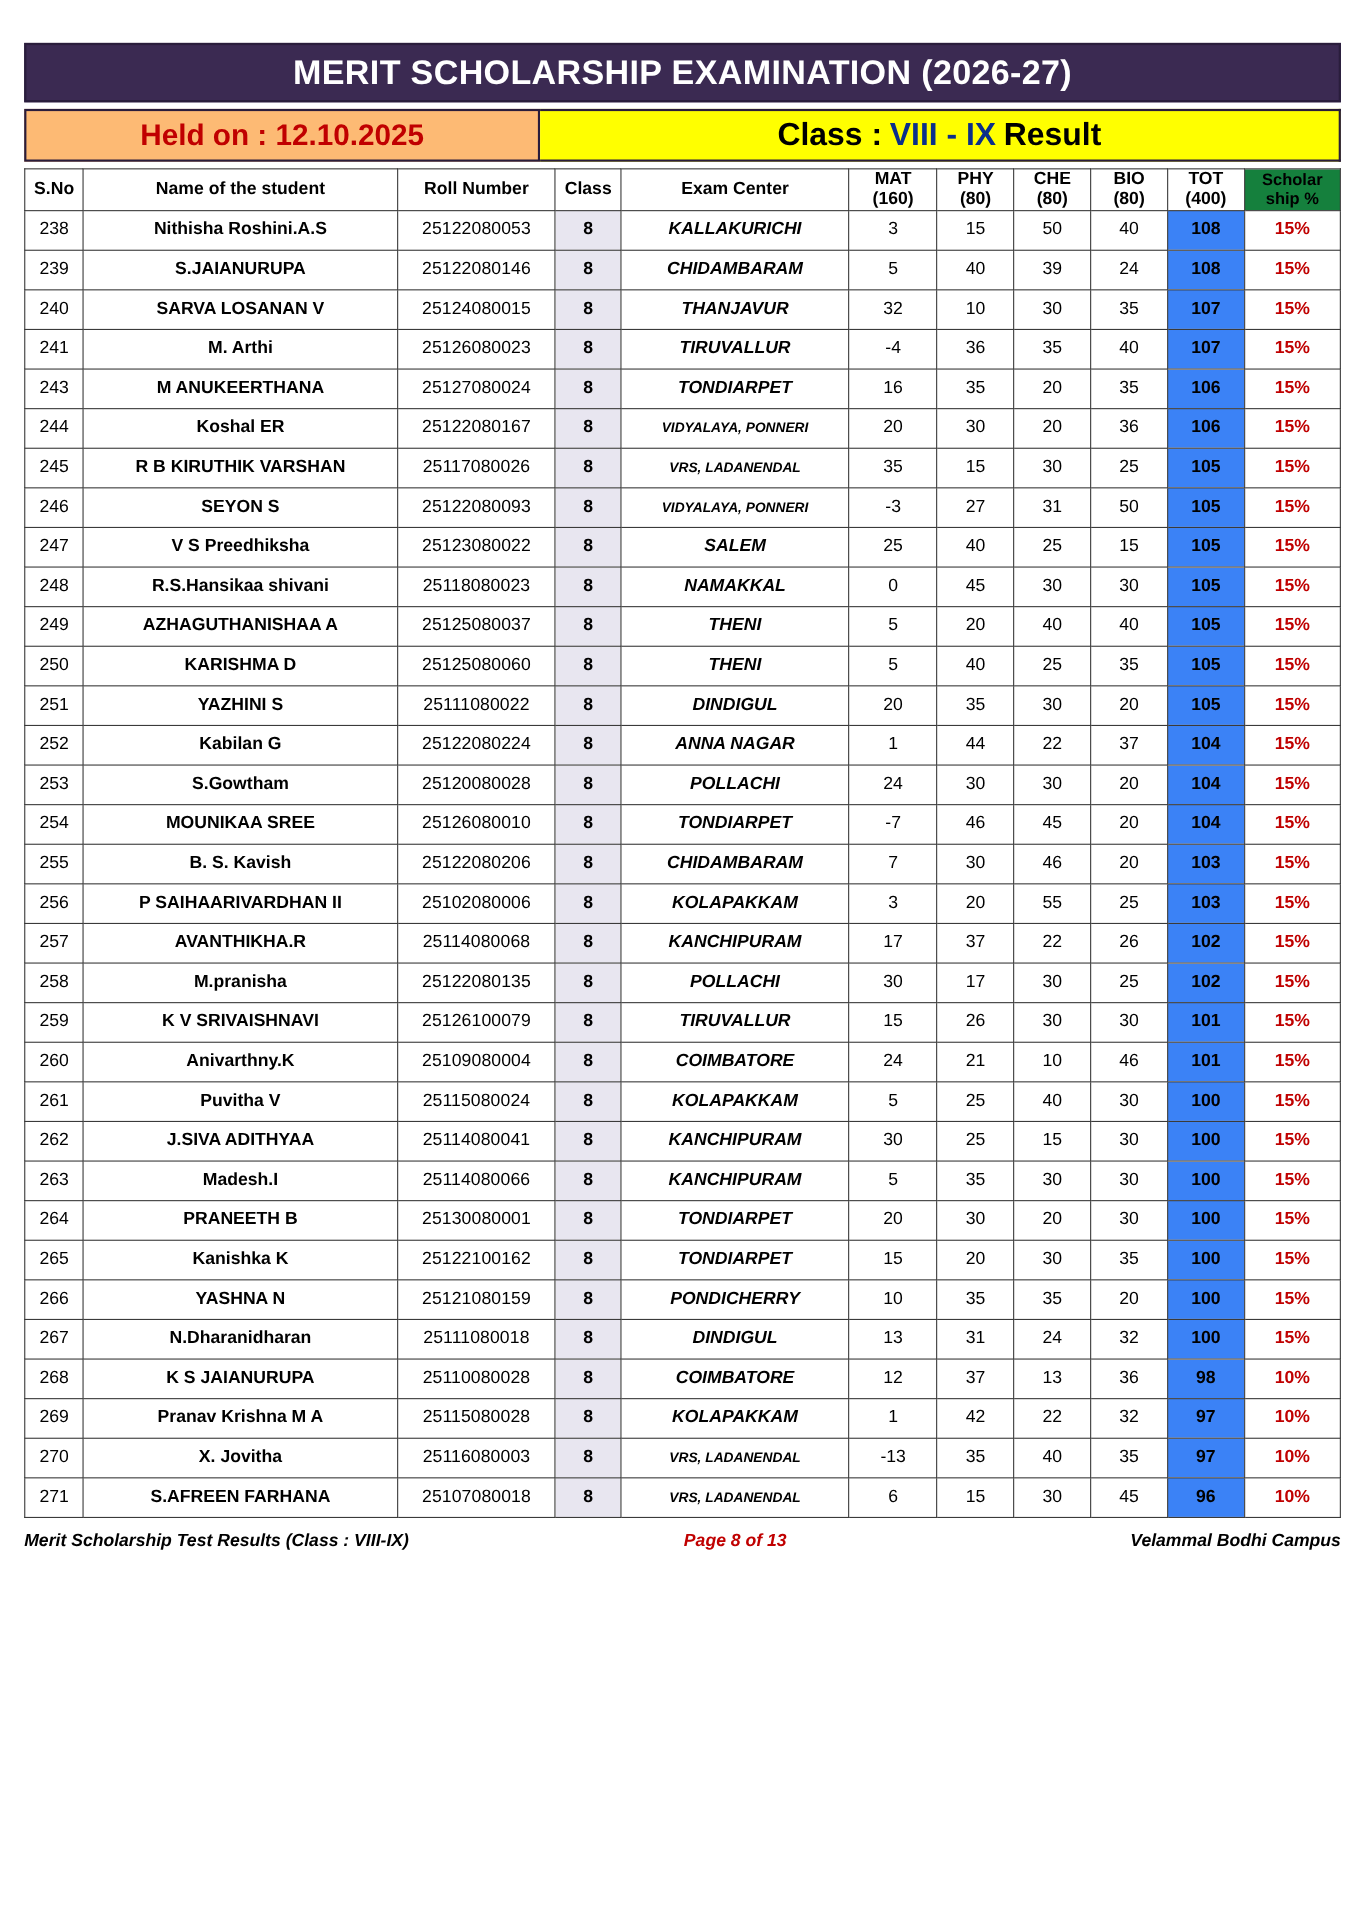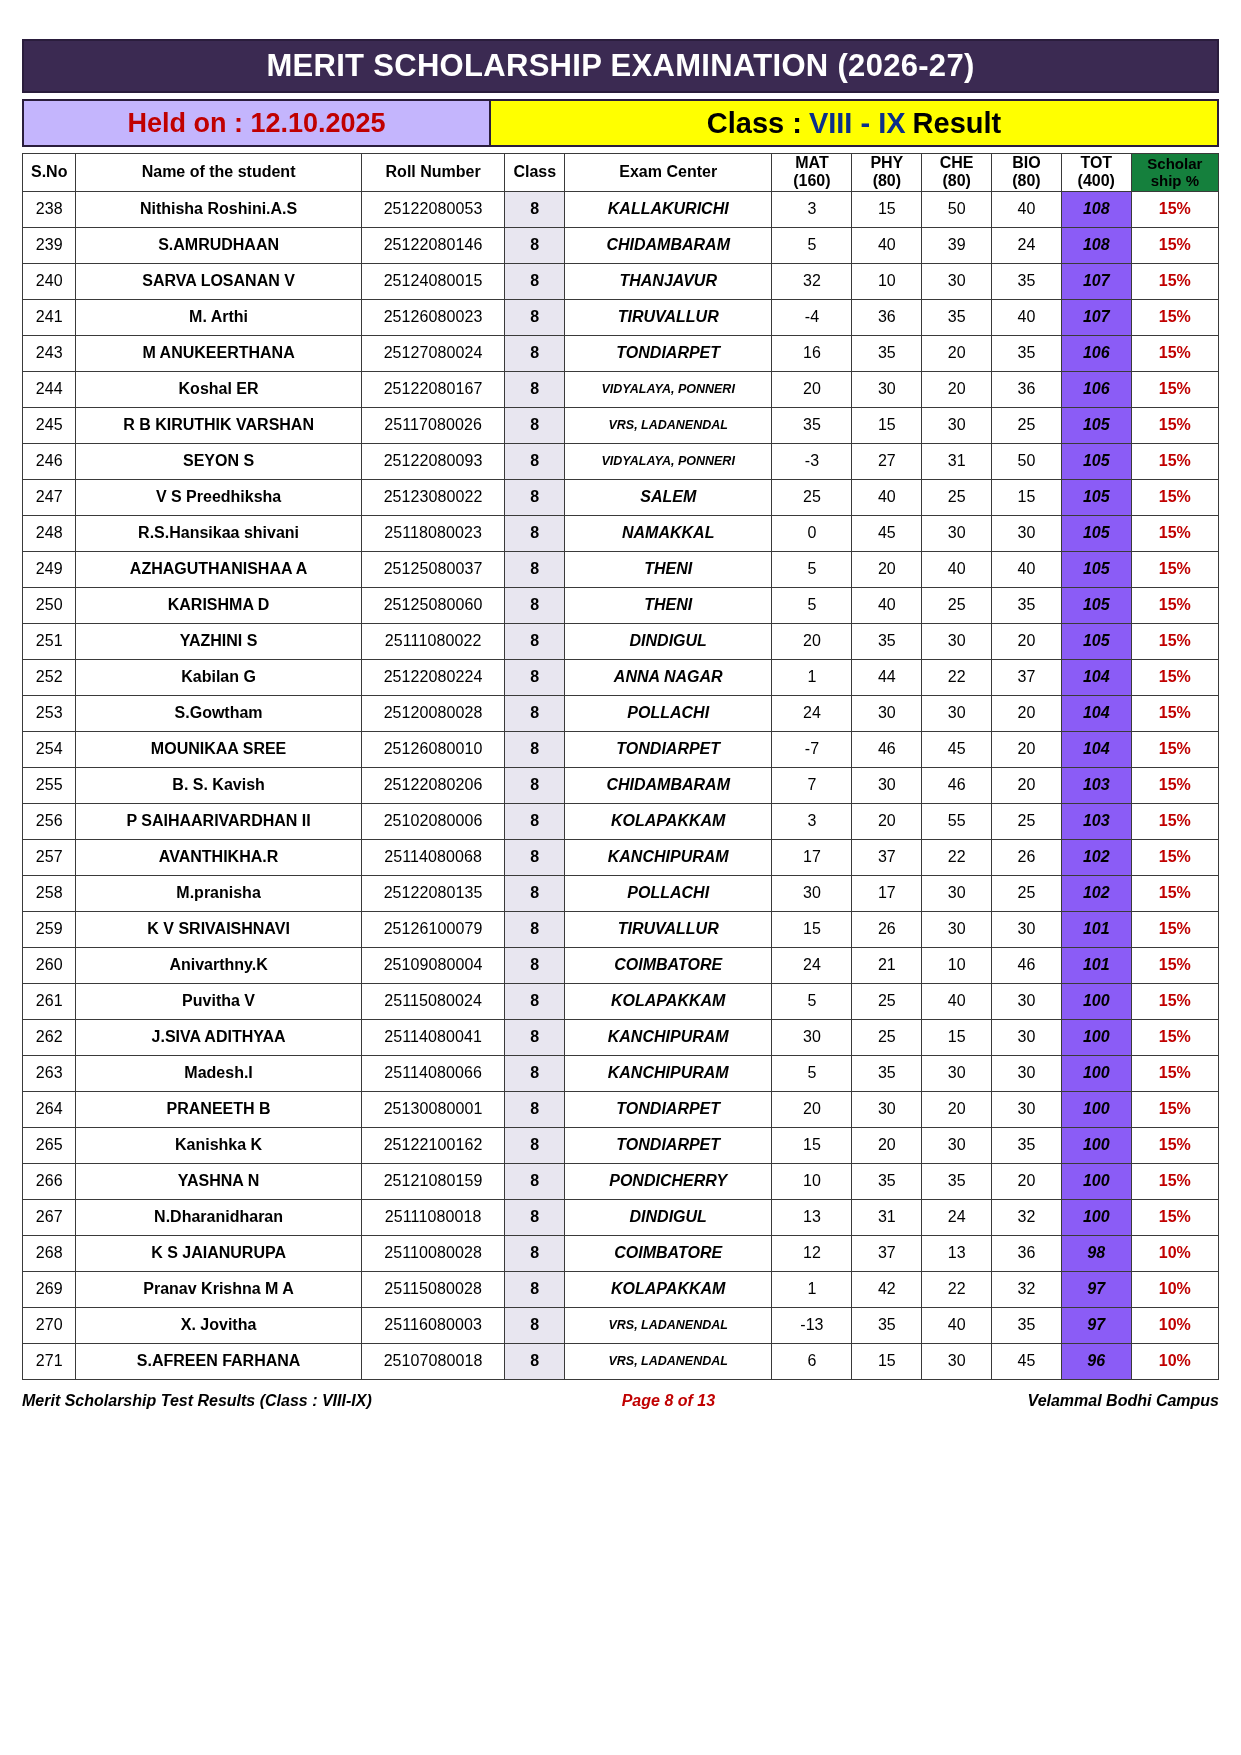--- a/index.html
+++ b/index.html
@@ -45,21 +45,21 @@
     display: flex;
     margin-top: 6px;
     height: 48px;
   }
   .held-on {
     flex: 0 0 465px;
     border: 2px solid #2a1d3c;
     display: flex;
     align-items: center;
     justify-content: center;
-    background: #c4b5fd;
+    background: #fdba74;
   }
   .held-on .held-text {
     color: #c00000;
     font-weight: bold;
     font-size: 27px;
     white-space: nowrap;
   }
   .class-result {
     flex: 1 1 auto;
     border: 2px solid #2a1d3c;
@@ -141,23 +141,22 @@
     font-style: italic;
     font-weight: bold;
     font-size: 14.5px;
   }
   td.center.small {
     font-size: 12.5px;
   }
   td.mark { font-size: 16px; }
   td.tot {
     font-weight: bold;
-    background: #8b5cf6;
+    background: #3b82f6;
     font-size: 16.5px;
-    font-style: italic;
   }
   td.sch {
     font-weight: bold;
     color: #c00000;
     font-size: 18px;
   }
 
   
   .footer {
     display: flex;
@@ -247,21 +246,21 @@
           <td class="center">KALLAKURICHI</td>
           <td class="mark">3</td>
           <td class="mark">15</td>
           <td class="mark">50</td>
           <td class="mark">40</td>
           <td class="tot">108</td>
           <td class="sch">15%</td>
         </tr>
         <tr>
           <td class="sno">239</td>
-          <td class="name">S.AMRUDHAAN</td>
+          <td class="name">S.JAIANURUPA</td>
           <td class="roll">25122080146</td>
           <td class="cls">8</td>
           <td class="center">CHIDAMBARAM</td>
           <td class="mark">5</td>
           <td class="mark">40</td>
           <td class="mark">39</td>
           <td class="mark">24</td>
           <td class="tot">108</td>
           <td class="sch">15%</td>
         </tr>

